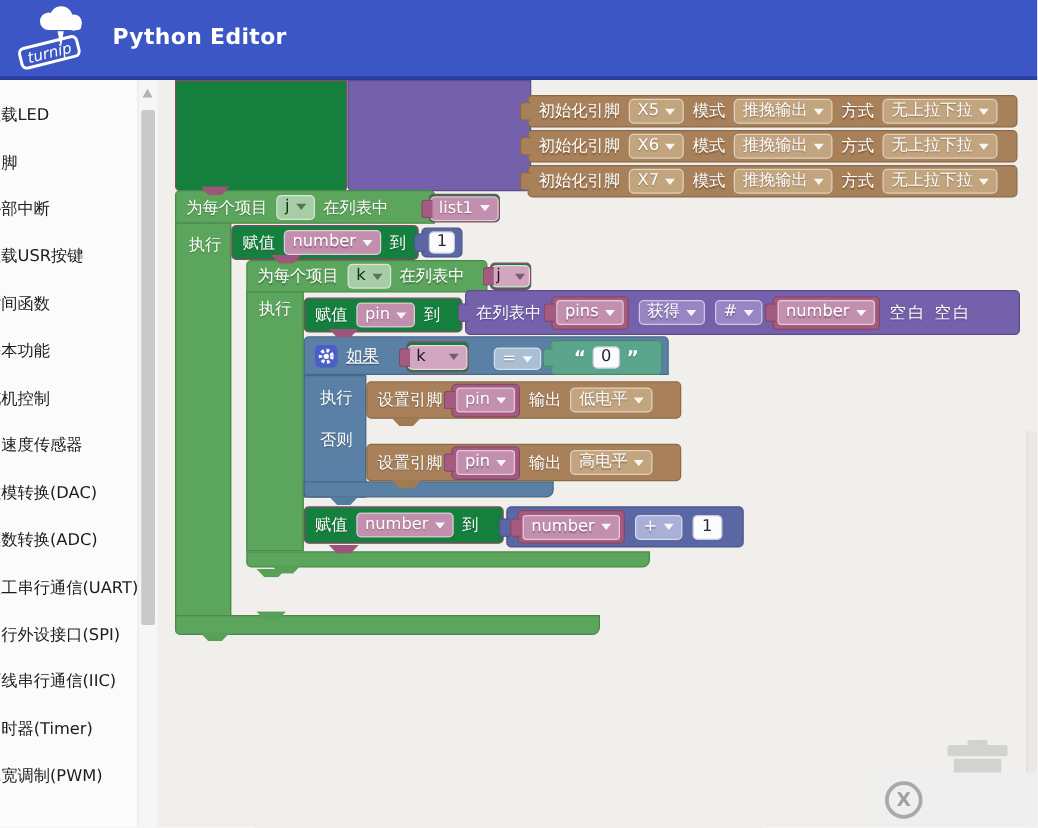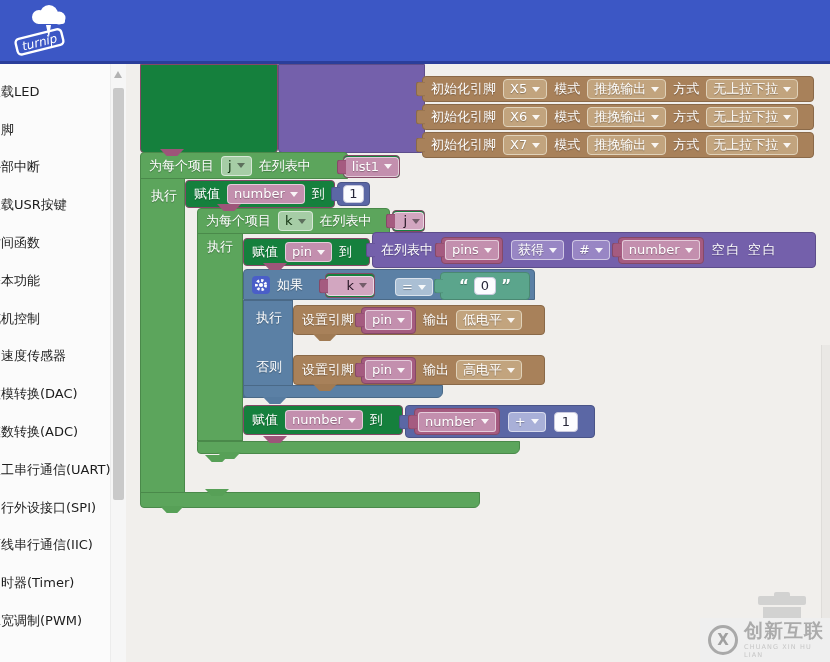--- a/index.html
+++ b/index.html
@@ -19,26 +19,26 @@
   .vscroll{position:absolute;left:110px;top:64px;width:15px;height:598px;background:#f6f6f6;border-left:1px solid #ececec;}
   .vscroll .arrup{position:absolute;left:3px;top:7px;width:0;height:0;border-left:4.5px solid transparent;border-right:4.5px solid transparent;border-bottom:7px solid #b2b2b2;}
   .vscroll .thumb{position:absolute;left:2px;top:24px;width:11px;height:412px;background:#c9c9c9;border-radius:2px;}
 
   
   .blk{position:absolute;box-sizing:border-box;border:1px solid;border-radius:4px;display:flex;align-items:center;gap:7px;padding:0 8px;font-size:13px;color:#fff;text-shadow:0 1px 1px rgba(0,0,0,.3);white-space:nowrap;}
   .bare{padding:0;gap:0;}
   .c-green{background:#5ca55c;border-color:#4a894a;}
   .c-mag{background:#15803d;border-color:#854967;}
   .c-purp{background:#7460ab;border-color:#5d4d8b;}
-  .c-logic{background:#5b80a5;border-color:#4a6987;}
+  .c-logic{background:#5b80a5;border-color:#4a6987;text-decoration:underline;}
   .c-math{background:#5b67a5;border-color:#4a5487;}
   .c-teal{background:#5ba58c;border-color:#4a8872;}
   .c-brown{background:#a8815a;border-color:#8a6948;}
   .lbl{display:inline-block;}
-  .fld{display:inline-flex;align-items:center;justify-content:flex-end;gap:5px;border-radius:4px;padding:1px 6px;line-height:16px;border:1px solid rgba(255,255,255,.55);font-size:13px;}
+  .fld{display:inline-flex;align-items:center;justify-content:space-between;gap:5px;border-radius:4px;padding:1px 6px;line-height:16px;border:1px solid rgba(255,255,255,.55);font-size:13px;}
   .f-mag{background:#c38fae;}
   .f-magd{background:#d2a6c0;color:#241423;text-shadow:none;}
   .f-green{background:#84bd84;}
   .f-greend{background:#a6cda6;color:#10300f;text-shadow:none;}
   .f-brown{background:#c2a47e;border-color:#e0d2ba;}
   .f-purp{background:#9886c4;}
   .f-logic{background:#aabfd4;}
   .f-math{background:#a9b0d8;}
   .f-white{background:#fcfcff;color:#26263a;border:1px solid #c9c9dd;text-shadow:none;}
   .dar{width:0;height:0;border-left:4px solid transparent;border-right:4px solid transparent;border-top:5px solid rgba(255,255,255,.9);}
@@ -82,20 +82,21 @@
             <circle cx="47" cy="14" r="6.5"></circle>
           <rect x="25" y="12" width="28" height="8" rx="3"></rect>
         </g>
         <path d="M34 21 L39 21 L36.8 34 Z" fill="#fff"></path>
         <g transform="rotate(-14 27 38)">
           <rect x="4" y="30" width="47" height="16" rx="4" fill="none" stroke="#fff" stroke-width="2.4"></rect>
           <text x="27.5" y="42.5" text-anchor="middle" font-size="12" font-style="italic" fill="#fff">turnip</text>
         </g>
       </svg>
     </div>
+    <h1>Python Editor</h1>
   </div>
 
   <div class="side">
     <ul>
       <li>
           <span>板载LED</span>
         </li>
       <li>
           <span>引脚</span>
         </li>
@@ -314,21 +315,21 @@
       <i class="dar"></i>
     </span>
   <div class="blk c-teal" style="left:440px;top:272px;width:90px;height:28px;justify-content:center;gap:5px;">
     <i class="plug"></i>
     <span class="qt">“</span>
     <span class="fld f-white" style="padding:0 6px;">0</span>
     <span class="qt">”</span>
   </div>
   <div class="blk c-logic bare" style="left:243px;top:300px;width:50px;height:98px;border-radius:0;">
     <span class="spinelbl" style="top:8px;left:12px;">执行</span>
-    <span class="spinelbl" style="top:57px;left:12px;">否则</span>
+    <span class="spinelbl" style="top:42px;left:12px;">否则</span>
   </div>
   <div class="blk c-logic bare" style="left:243px;top:385px;width:200px;height:13px;border-radius:0 0 6px 4px;"></div>
 
   <div class="blk c-brown" style="left:293px;top:305px;width:252px;height:30px;">
     <span class="lbl">设置引脚</span>
     <span class="vb c-mag" style="height:23px;">
         <i class="plug"></i>
         <span class="fld f-mag" style="border-radius:3px;">
           <span>pin</span>
           <i class="dar"></i>
@@ -395,19 +396,15 @@
 
   <div class="trash">
     <div class="handle"></div>
     <div class="lid"></div>
     <div class="body"></div>
   </div>
 
   <div class="edge"></div>
   <div class="wm">
     <span class="ring">X</span>
-    <span>
-      <span class="brand">创新互联</span>
-      <div class="cap">CHUANG XIN HU LIAN</div>
-    </span>
   </div>
 
 </div>
 
 </body></html>

